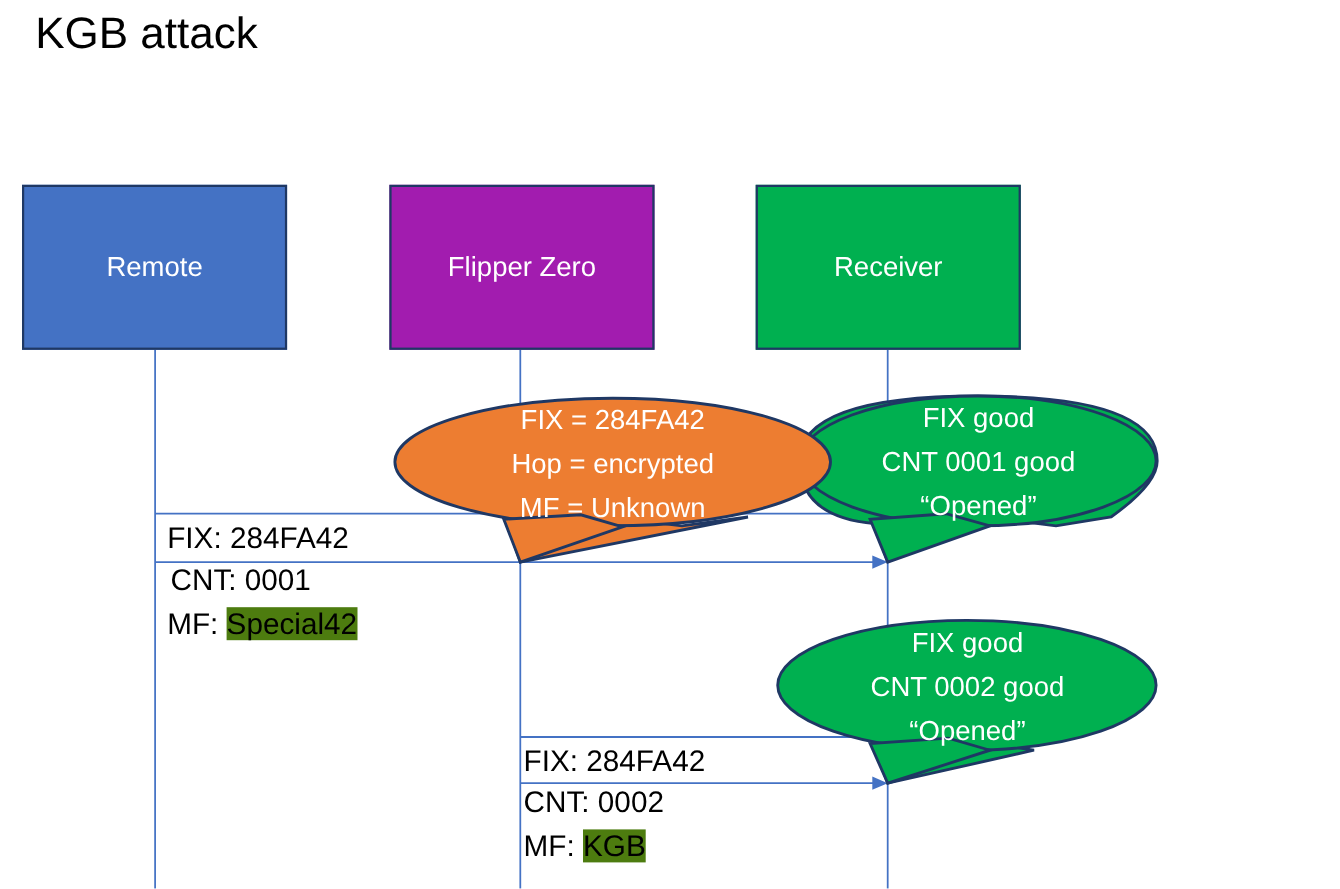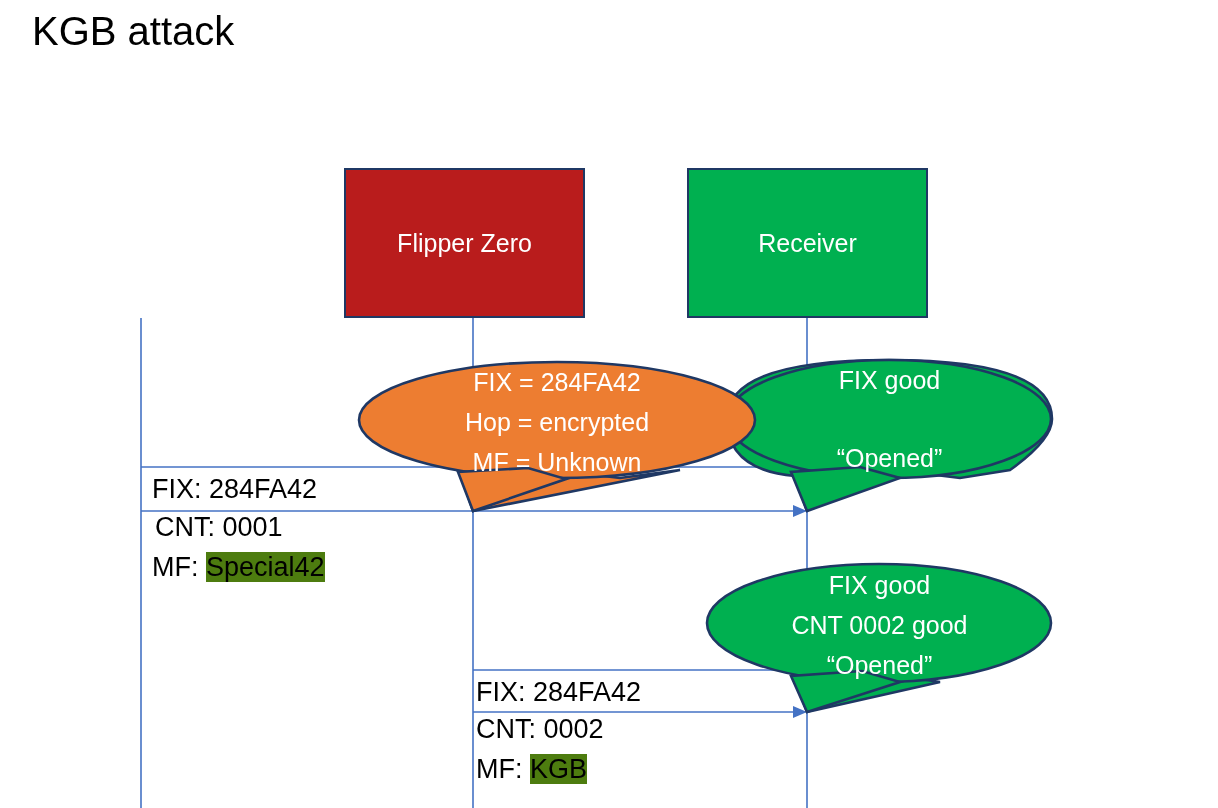--- a/index.html
+++ b/index.html
@@ -47,21 +47,21 @@
     align-items: center;
     justify-content: center;
   }
   .actor-label {
     color: #ffffff;
     font-size: 25px;
     font-weight: 400;
     white-space: nowrap;
   }
   #actor-remote   { left: 20px;  top: 168px; width: 241px; height: 150px; background: #4472C4; }
-  #actor-flipper  { left: 344px; top: 168px; width: 241px; height: 150px; background: #b91c1c; align-items: center; }
+  #actor-flipper  { left: 354px; top: 168px; width: 241px; height: 150px; background: #a21caf; align-items: center; }
   #actor-receiver { left: 687px; top: 168px; width: 241px; height: 150px; background: #00B050; }
 
   
   .bubble {
     position: absolute;
     display: flex;
     flex-direction: column;
     align-items: center;
     justify-content: space-between;
     text-align: center;
@@ -128,35 +128,39 @@
 
     <g>
       <path d="M 807 712 L 795 680 L 855 669 L 940 682 Z" fill="#00B050" stroke="#1F3864" stroke-width="2.6"></path>
       <ellipse cx="879" cy="623" rx="172" ry="59" fill="#00B050" stroke="#1F3864" stroke-width="2.6"></ellipse>
       <path d="M 807 712 L 791 676 L 862 671 L 900 682 Z" fill="#00B050" stroke="#1F3864" stroke-width="2.6"></path>
     </g>
   </svg>
 
   <div class="slide-title">KGB attack</div>
 
+  <div class="actor-box" id="actor-remote">
+    <span class="actor-label">Remote</span>
+  </div>
   <div class="actor-box" id="actor-flipper">
     <span class="actor-label">Flipper Zero</span>
   </div>
   <div class="actor-box" id="actor-receiver">
     <span class="actor-label">Receiver</span>
   </div>
 
   <div class="bubble" id="bubble-orange">
     <span class="bubble-line">FIX = 284FA42</span>
     <span class="bubble-line">Hop = encrypted</span>
     <span class="bubble-line">MF = Unknown</span>
   </div>
 
   <div class="bubble" id="bubble-green1">
     <span class="bubble-line">FIX good</span>
+    <span class="bubble-line">CNT 0001 good</span>
     <span class="bubble-line">“Opened”</span>
   </div>
 
   <div class="bubble" id="bubble-green2">
     <span class="bubble-line">FIX good</span>
     <span class="bubble-line">CNT 0002 good</span>
     <span class="bubble-line">“Opened”</span>
   </div>
 
   <div class="msg-label" id="msg1-fix">FIX: 284FA42</div>

